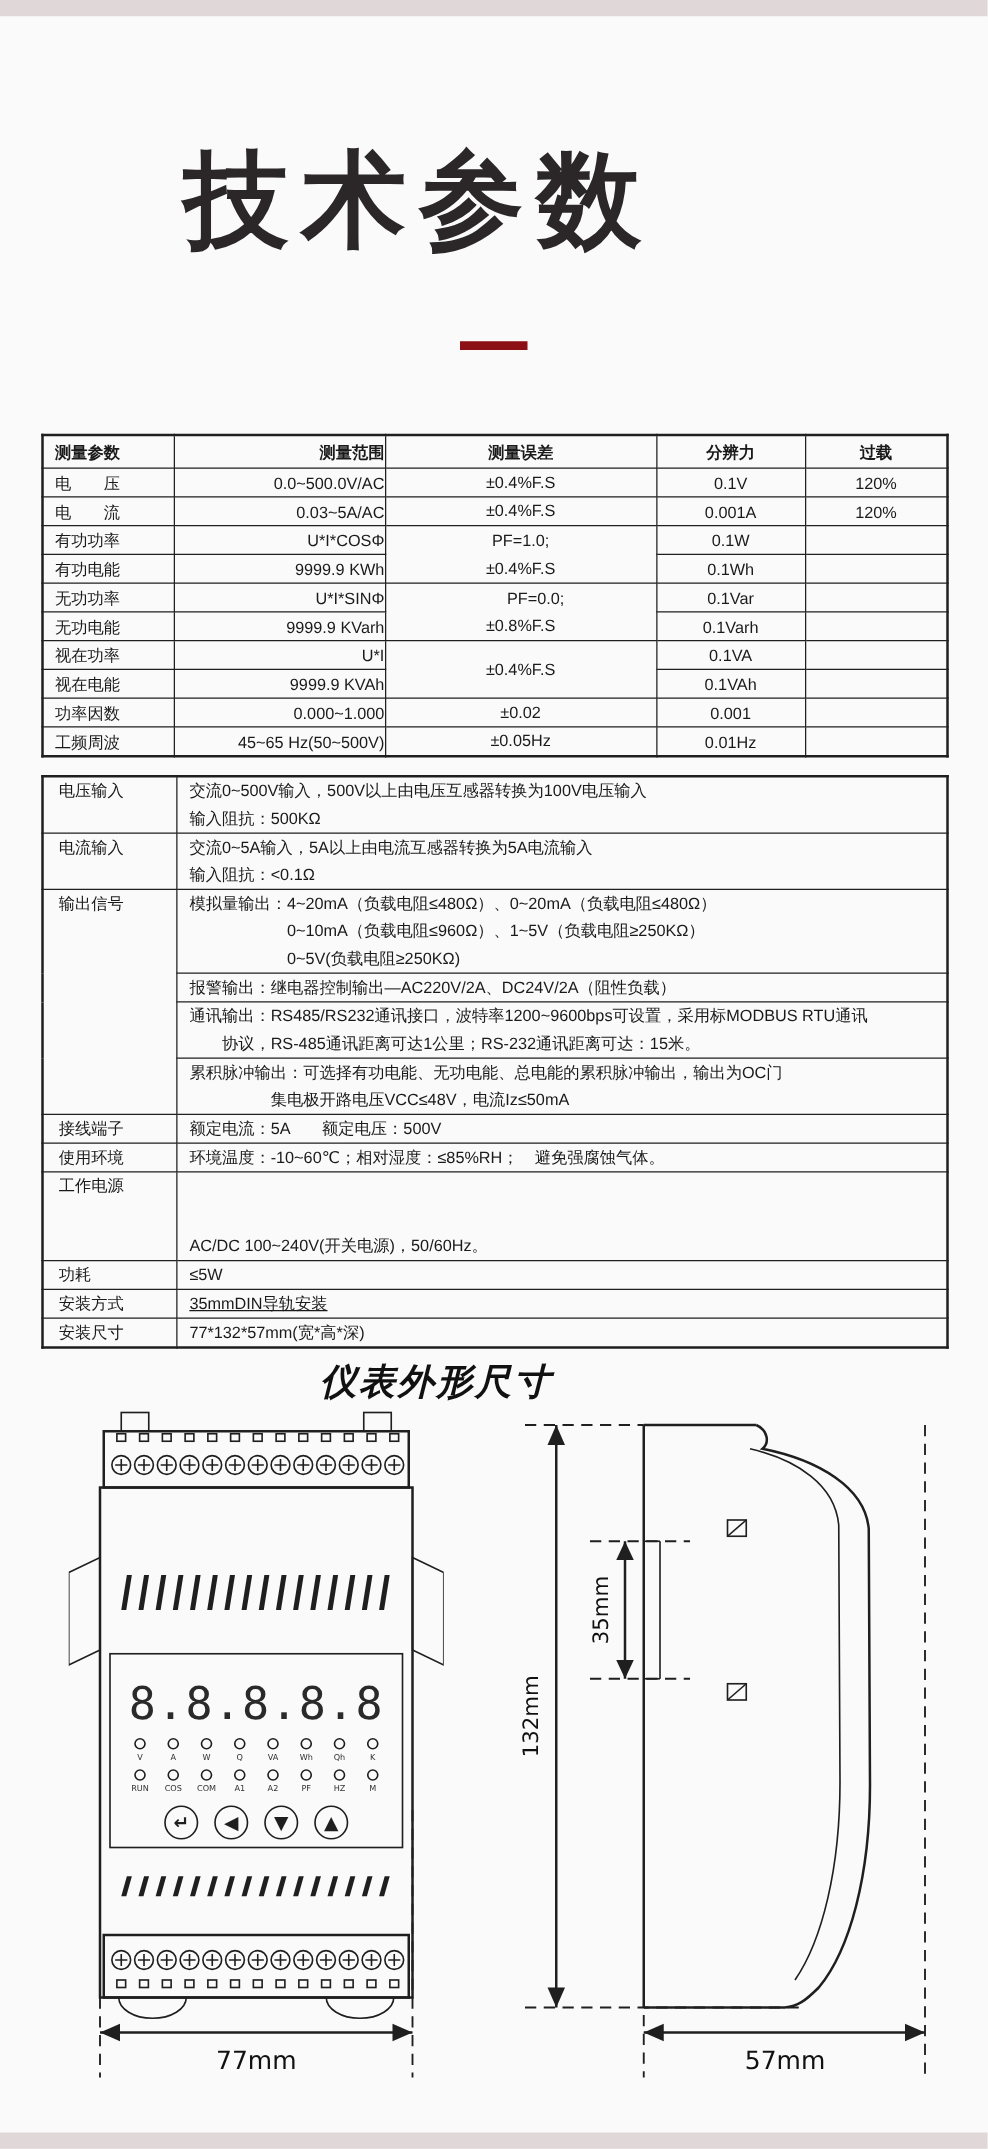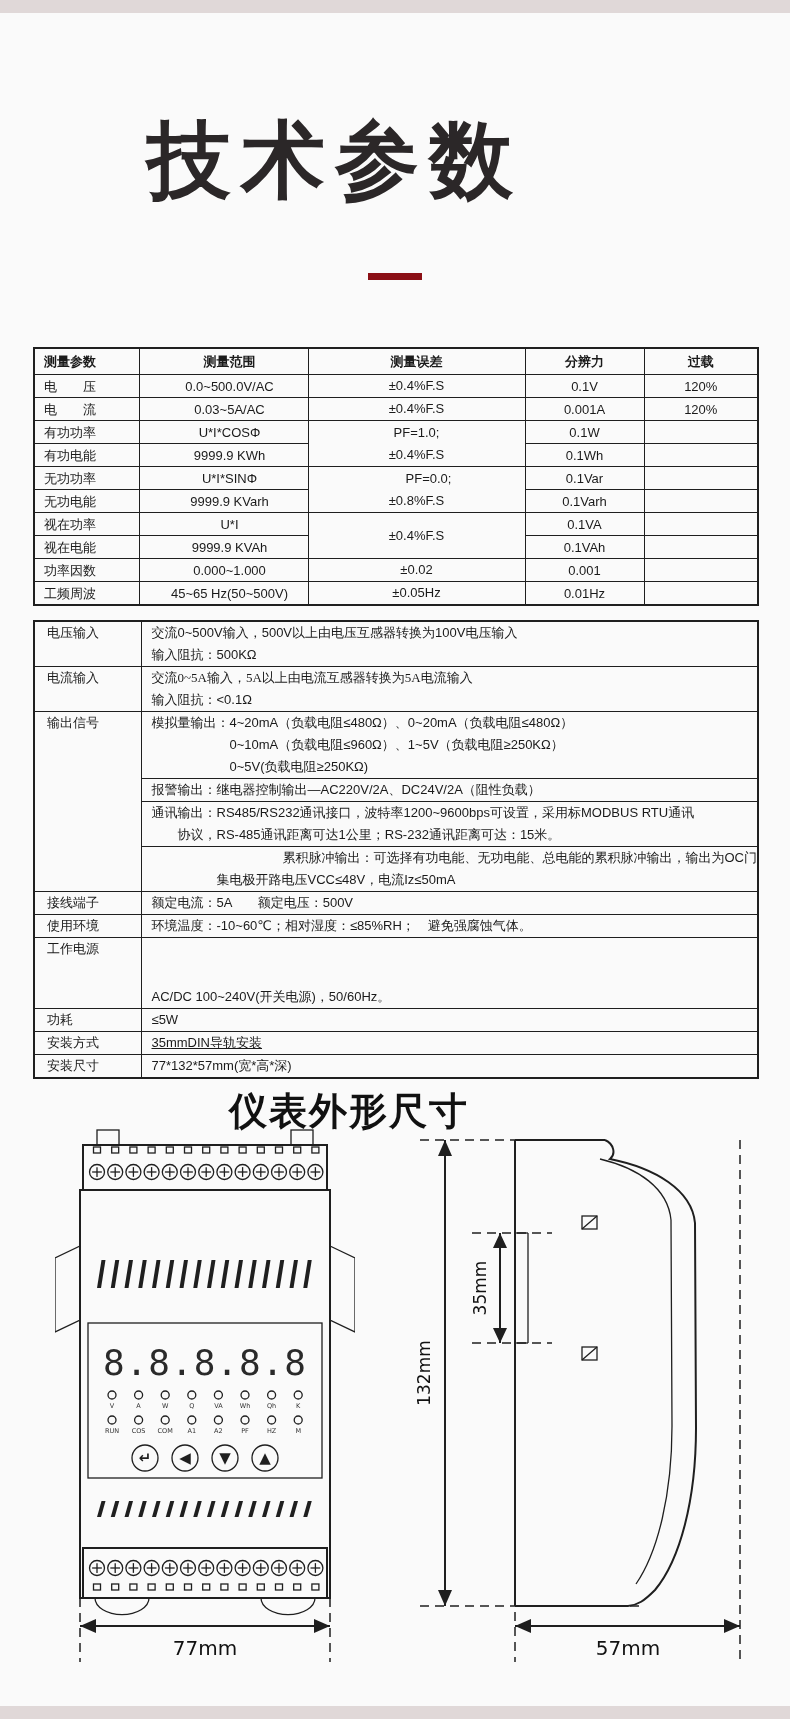--- a/index.html
+++ b/index.html
@@ -17,30 +17,30 @@
     font-size:84px;font-weight:900;letter-spacing:10px;color:#2b2728;
     font-family:"DejaVu Sans","Liberation Sans",sans-serif;
   }
   .divider{position:absolute;top:273px;left:368px;width:54px;height:7px;}
   table{border-collapse:collapse;table-layout:fixed;}
   
   .t1{position:absolute;top:347px;left:33px;width:724px;border:2px solid #1f1f1f;font-size:13px;}
   .t1 th,.t1 td{border:1px solid #1f1f1f;padding:0;height:22px;line-height:21px;color:#1a1a1a;overflow:hidden;white-space:nowrap;}
   .t1 th{height:25px;font-weight:bold;}
   .t1 .c1{text-align:left;padding-left:9px;}
-  .t1 .c2{text-align:center;padding-left:12px;}
+  .t1 .c2{text-align:right;padding-left:12px;}
   .t1 .c3,.t1 .c4,.t1 .c5{text-align:center;}
   
   .t2{position:absolute;top:620px;left:33px;width:724px;border:2px solid #1f1f1f;font-size:13px;}
   .t2 td{border:1px solid #1f1f1f;padding:0;vertical-align:top;color:#1a1a1a;}
   .t2 td.lbl{padding-left:12px;line-height:22px;white-space:nowrap;}
   .t2 td.cnt div{line-height:22px;white-space:nowrap;overflow:hidden;}
   .sec-heading{
     position:absolute;top:1086px;left:0;width:698px;text-align:center;
-    font-size:38px;font-weight:bold;color:#111;letter-spacing:2px;
+    font-size:29px;font-weight:bold;color:#111;letter-spacing:2px;font-style:italic;
   }
   .drawing{position:absolute;}
   svg .ln{fill:none;stroke:#1f1f1f;stroke-width:2;}
   svg .ln1{fill:none;stroke:#1f1f1f;stroke-width:1.3;}
   svg .dsh{fill:none;stroke:#1f1f1f;stroke-width:1.5;stroke-dasharray:9 6;}
   svg .dim{stroke:#1f1f1f;stroke-width:2;}
   svg .fillk{fill:#1f1f1f;stroke:none;}
   svg text{font-family:"DejaVu Sans","Liberation Sans",sans-serif;}
   svg .dimt{font-size:20px;fill:#111;}
   svg .dimtv{font-size:17px;fill:#111;}
@@ -169,21 +169,21 @@
       <tr>
         <td class="lbl" rowspan="1">电压输入</td>
         <td class="cnt">
           <div style="padding-left: 10px;">交流0~500V输入，500V以上由电压互感器转换为100V电压输入</div>
           <div style="padding-left: 10px;">输入阻抗：500KΩ</div>
         </td>
       </tr>
       <tr>
         <td class="lbl" rowspan="1">电流输入</td>
         <td class="cnt">
-          <div style="padding-left: 10px; font-family: Liberation Serif, serif;">交流0~5A输入，5A以上由电流互感器转换为5A电流输入</div>
+          <div style="padding-left: 10px;">交流0~5A输入，5A以上由电流互感器转换为5A电流输入</div>
           <div style="padding-left: 10px;">输入阻抗：&lt;0.1Ω</div>
         </td>
       </tr>
       <tr>
         <td class="lbl" rowspan="4">输出信号</td>
         <td class="cnt">
           <div style="padding-left: 10px;">模拟量输出：4~20mA（负载电阻≤480Ω）、0~20mA（负载电阻≤480Ω）</div>
           <div style="padding-left: 88px;">0~10mA（负载电阻≤960Ω）、1~5V（负载电阻≥250KΩ）</div>
           <div style="padding-left: 88px;">0~5V(负载电阻≥250KΩ)</div>
         </td>
@@ -194,21 +194,21 @@
         </td>
       </tr>
       <tr>
         <td class="cnt">
           <div style="padding-left: 10px;">通讯输出：RS485/RS232通讯接口，波特率1200~9600bps可设置，采用标MODBUS RTU通讯</div>
           <div style="padding-left: 36px;">协议，RS-485通讯距离可达1公里；RS-232通讯距离可达：15米。</div>
         </td>
       </tr>
       <tr>
         <td class="cnt">
-          <div style="padding-left: 10px; text-align: right;">累积脉冲输出：可选择有功电能、无功电能、总电能的累积脉冲输出，输出为OC门</div>
+          <div style="padding-left: 10px;">累积脉冲输出：可选择有功电能、无功电能、总电能的累积脉冲输出，输出为OC门</div>
           <div style="padding-left: 75px;">集电极开路电压VCC≤48V，电流Iz≤50mA</div>
         </td>
       </tr>
       <tr>
         <td class="lbl" rowspan="1">接线端子</td>
         <td class="cnt">
           <div style="padding-left: 10px;">额定电流：5A　　额定电压：500V</div>
         </td>
       </tr>
       <tr>

